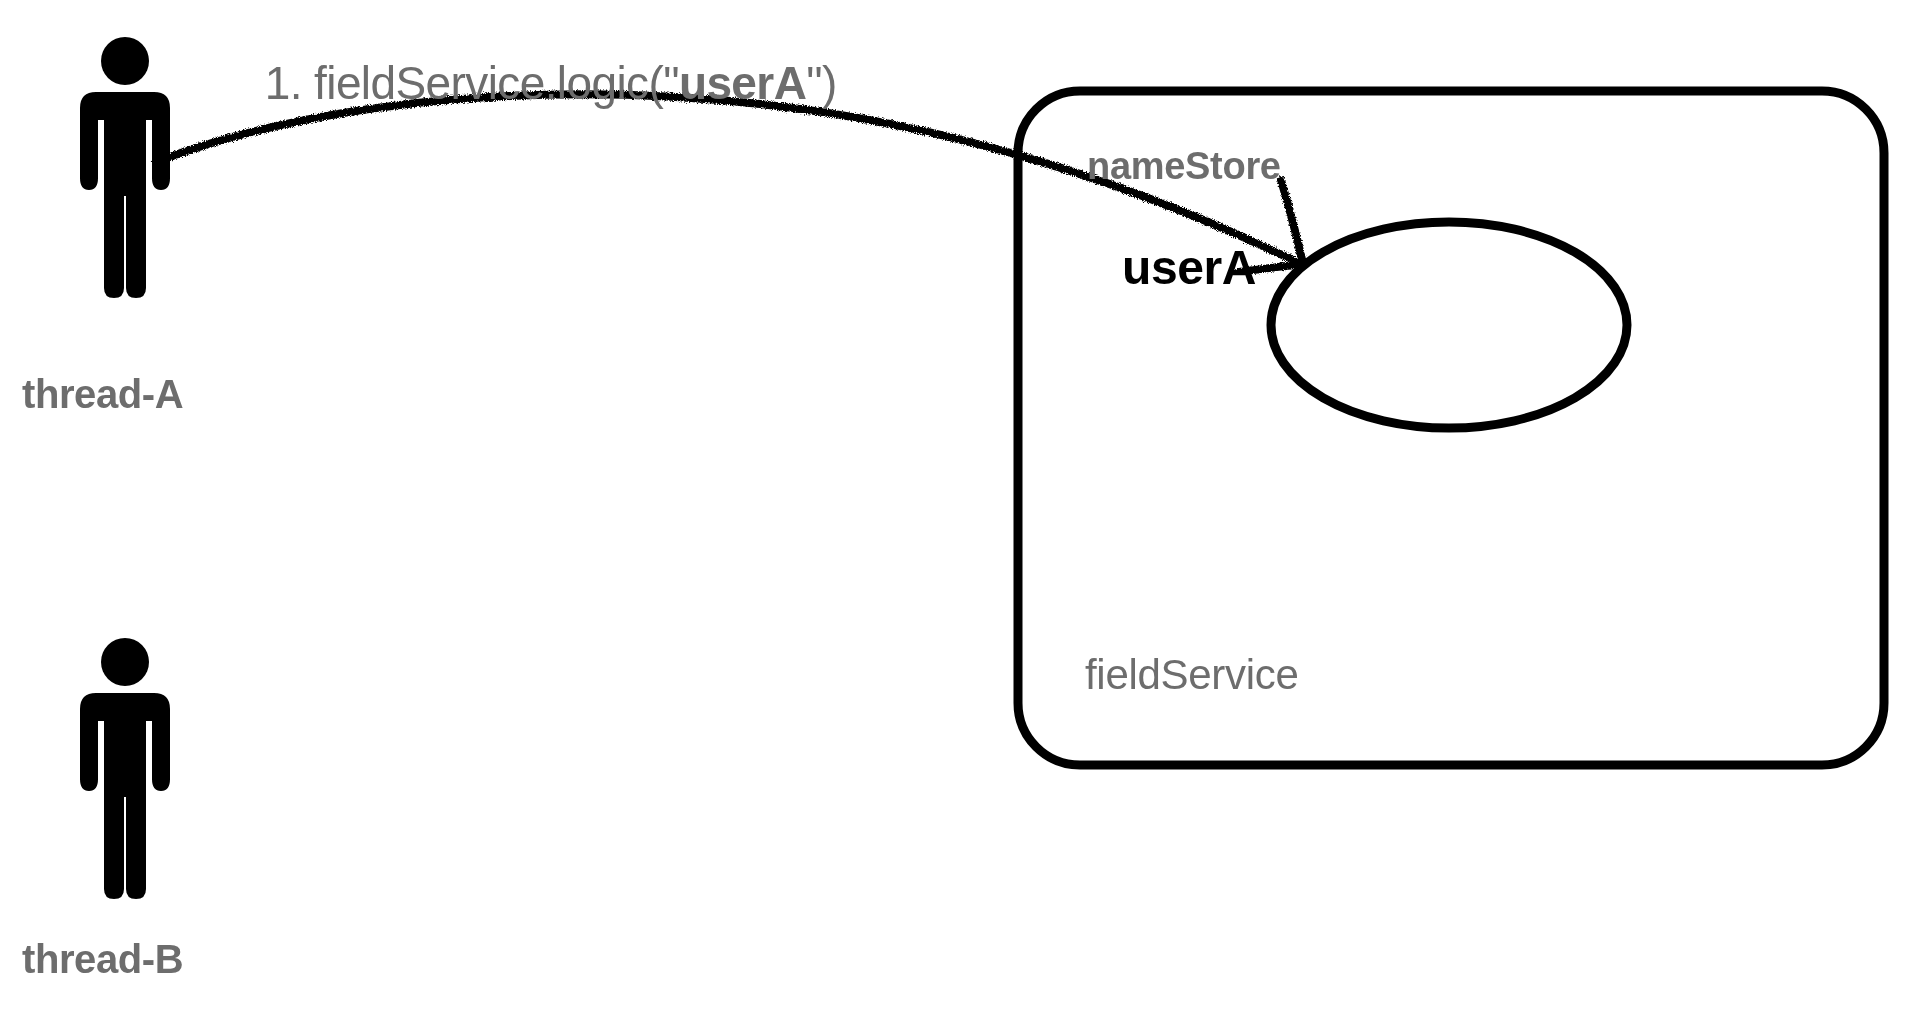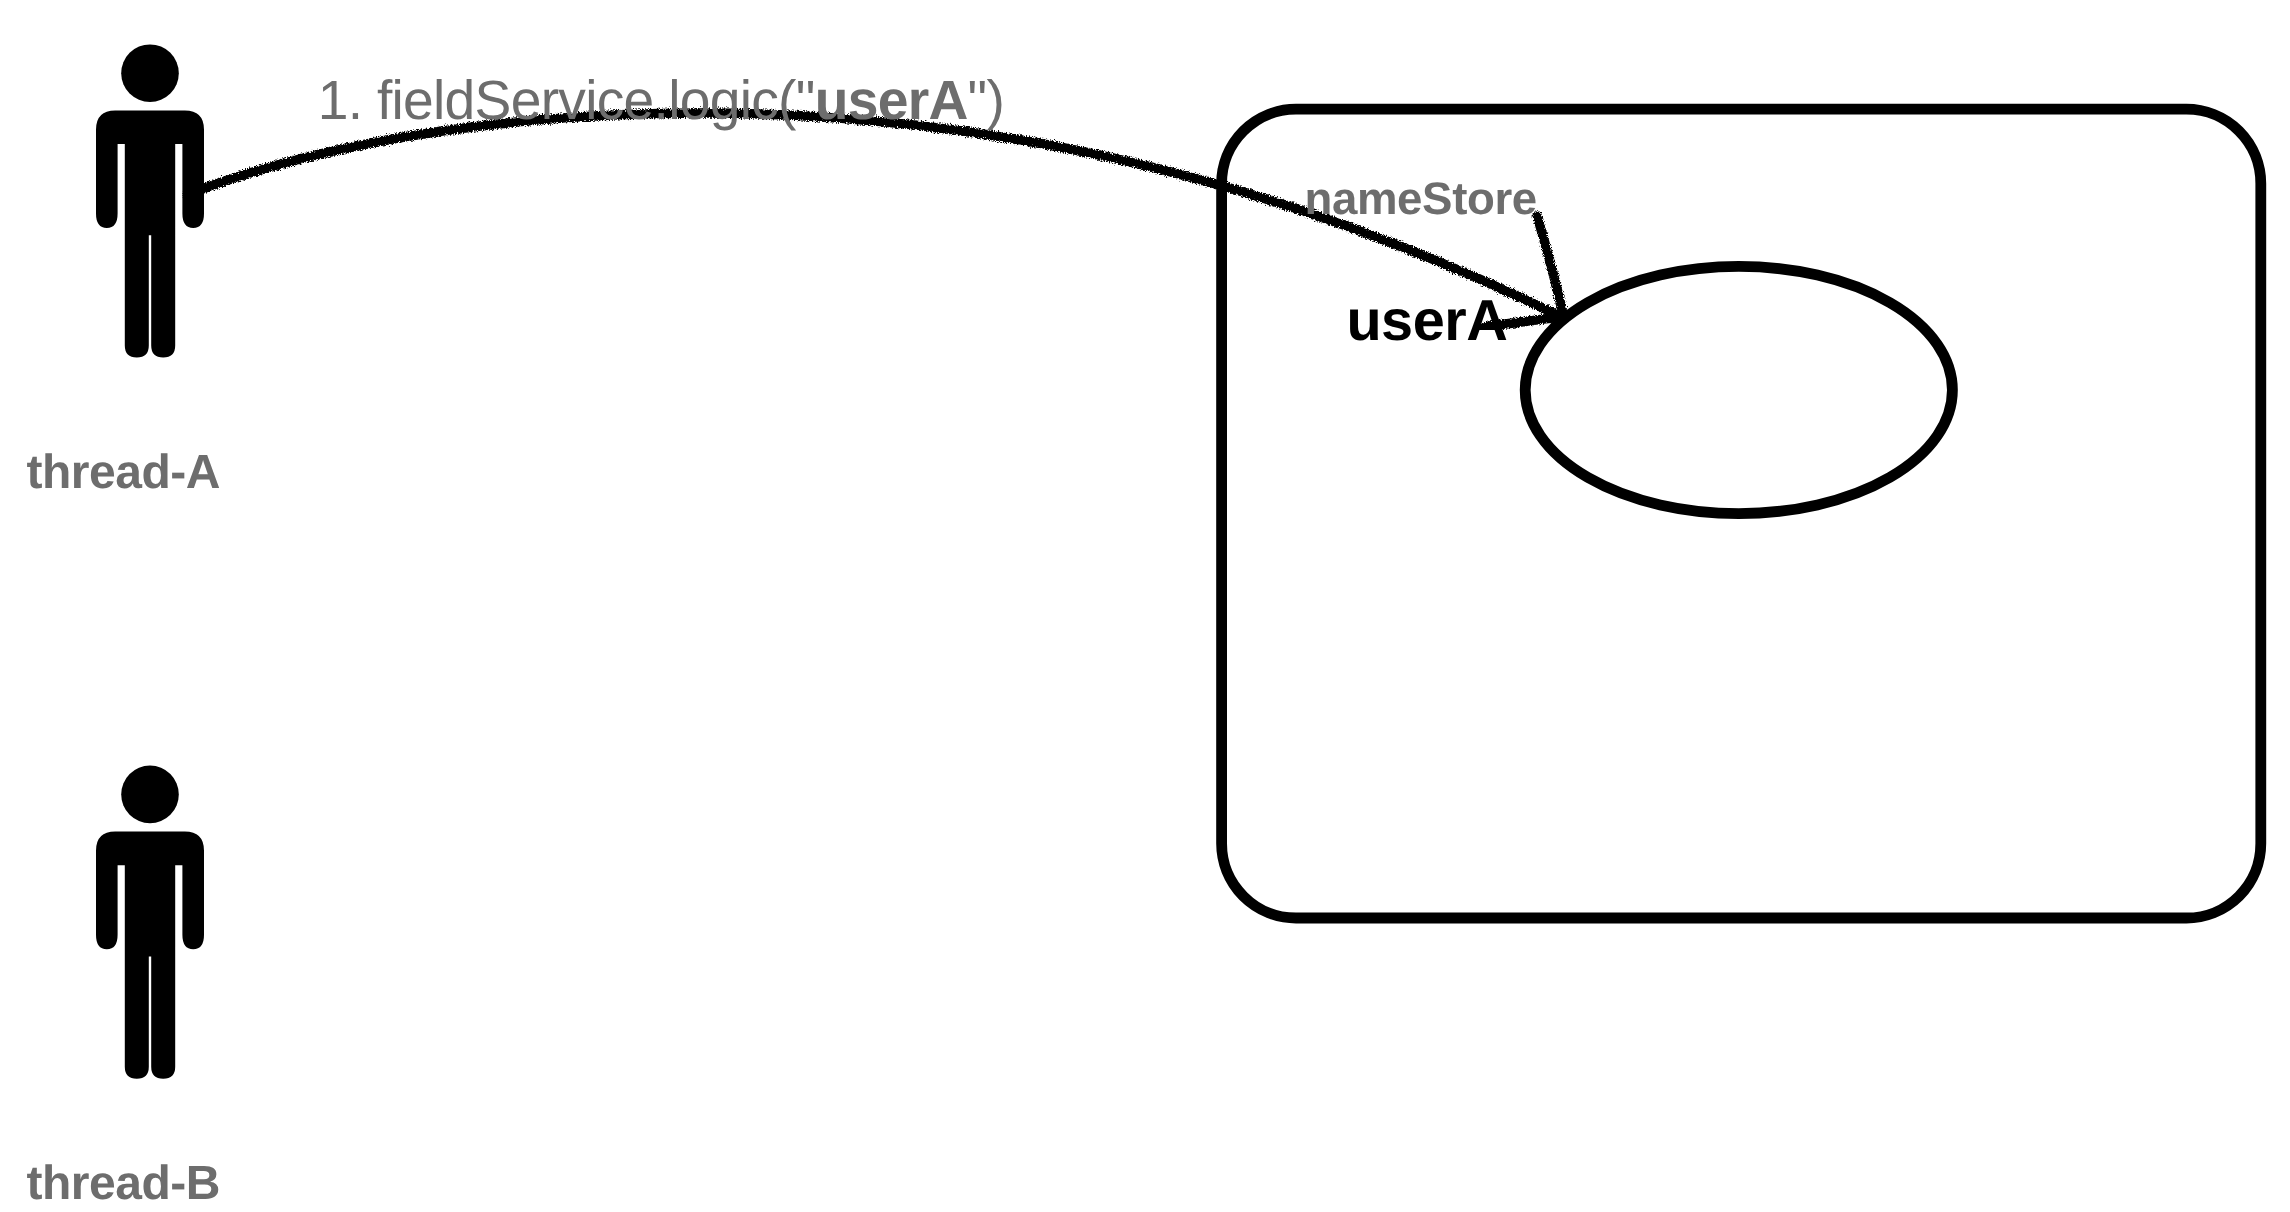--- a/index.html
+++ b/index.html
@@ -41,21 +41,21 @@
   .black-bold {
     color: #000000;
     font-weight: bold;
   }
   
   #label-thread-a, #label-thread-b {
     font-size: 40px;
     letter-spacing: -0.4px;
   }
   #label-thread-a { left: 22px; top: 334px; margin-top: 40px; }
-  #label-thread-b { left: 22px; top: 966px; }
+  #label-thread-b { left: 22px; top: 939px; }
 
   
   #label-call {
     left: 216px;
     top: 14px;
     font-size: 46px;
     color: #6d6d6d;
     font-weight: normal;
     letter-spacing: -0.6px;
   }
@@ -176,14 +176,15 @@
   </div>
 
   <div class="txt gray-bold" id="label-thread-a">thread-A</div>
 
   <div class="txt gray-bold" id="label-thread-b">thread-B</div>
 
   <div class="txt gray-bold" id="label-namestore">nameStore</div>
 
   <div class="txt black-bold" id="label-usera">userA</div>
 
+  <div class="txt gray-reg" id="label-fieldservice">fieldService</div>
 
 </div>
 
 </body></html>

